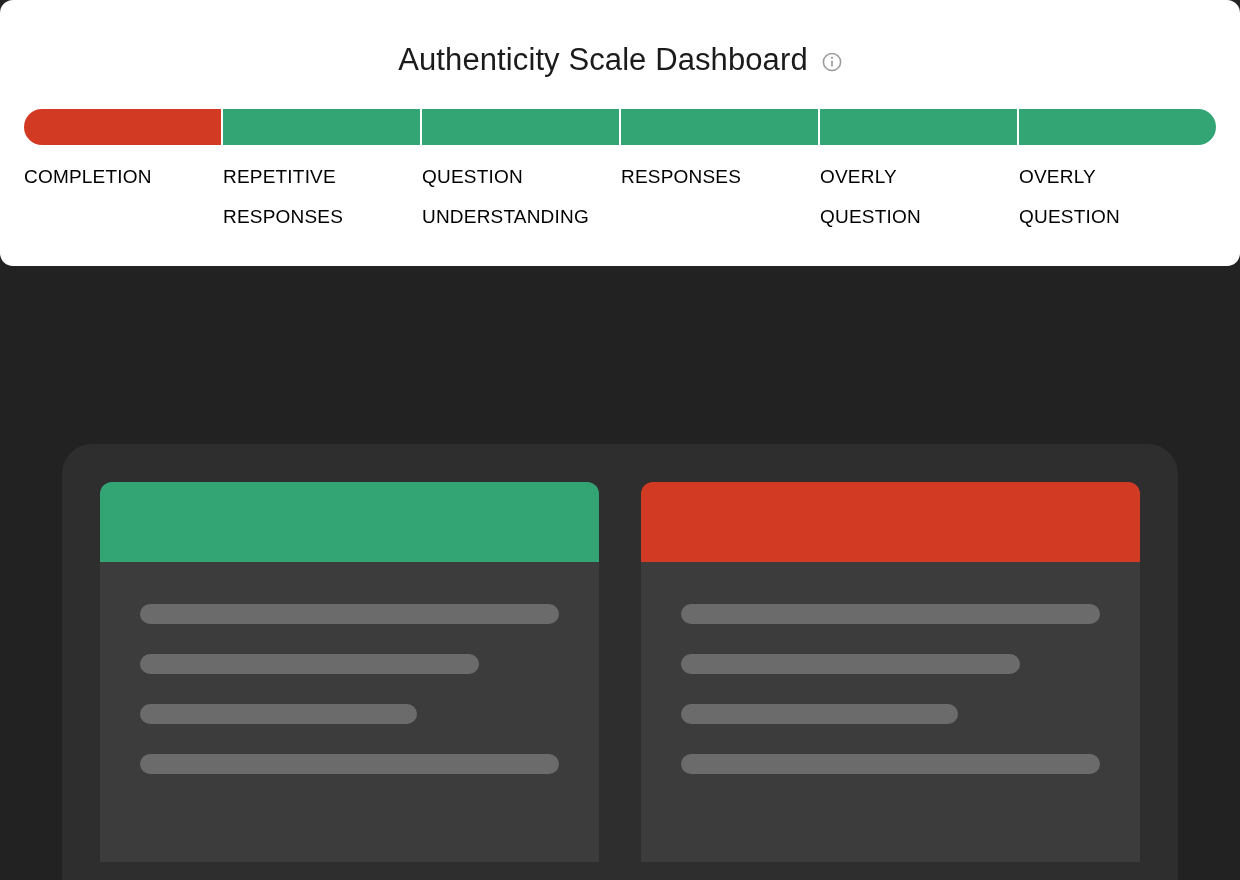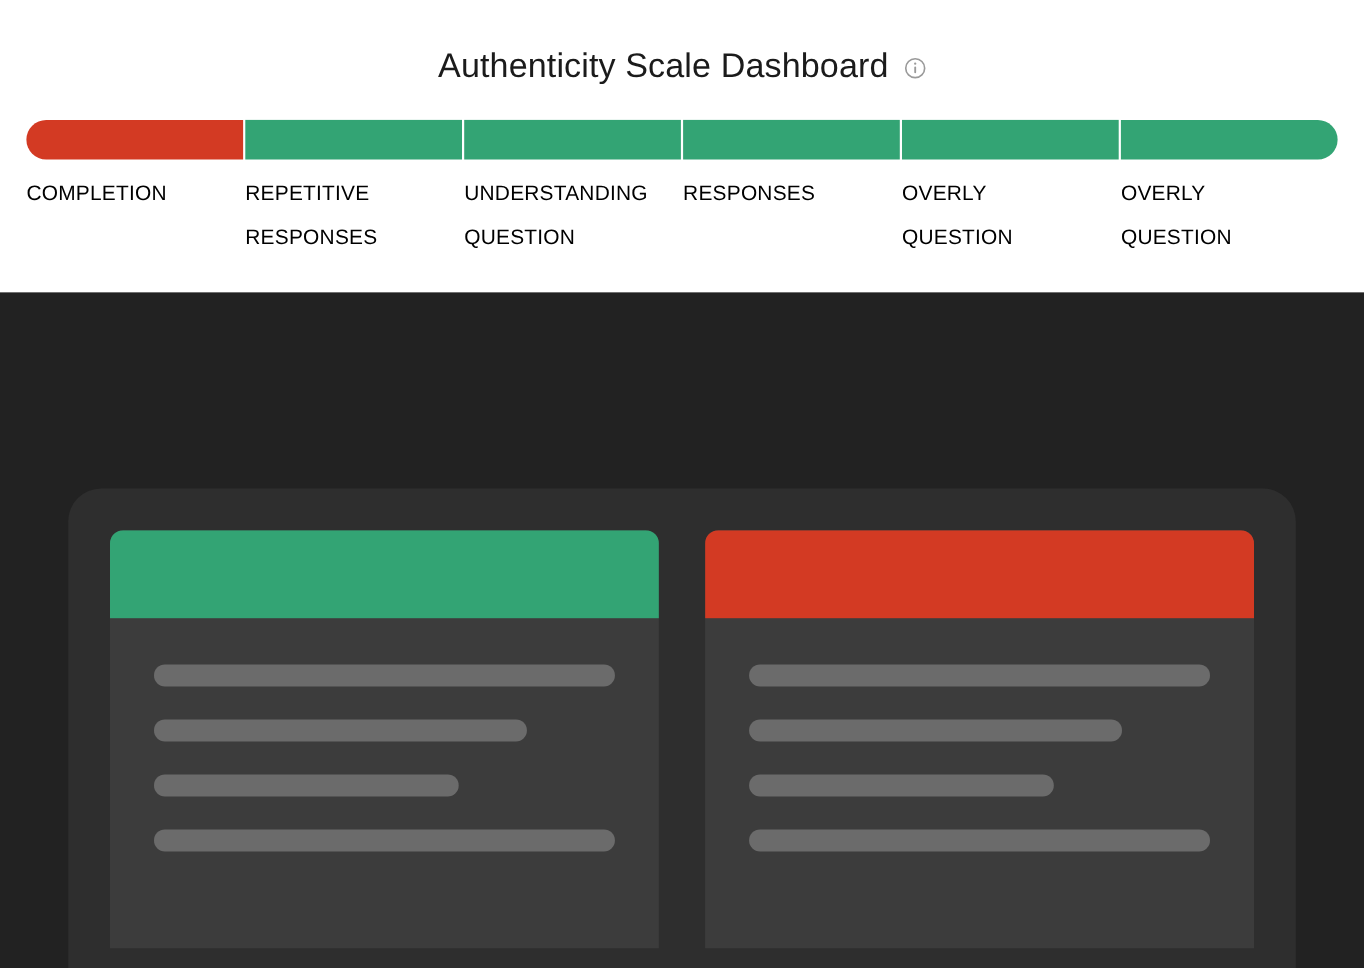--- a/index.html
+++ b/index.html
@@ -24,20 +24,21 @@
 
   
   .header {
     position: absolute;
     left: 0;
     top: 0;
     width: 1240px;
     height: 266px;
     background: #ffffff;
     box-sizing: border-box;
+    border-radius: 13px;
   }
 
   .title-row {
     position: absolute;
     left: 0;
     top: 38px;
     width: 1240px;
     display: flex;
     align-items: center;
     justify-content: center;
@@ -190,22 +191,22 @@
 
     <div class="labels-wrap">
       <div class="label-cell">
         <span class="lw">COMPLETION</span>
       </div>
       <div class="label-cell">
         <span class="lw">REPETITIVE</span>
         <span class="lw">RESPONSES</span>
       </div>
       <div class="label-cell">
+        <span class="lw">QUESTION</span>
         <span class="lw">UNDERSTANDING</span>
-        <span class="lw">QUESTION</span>
       </div>
       <div class="label-cell">
         <span class="lw">RESPONSES</span>
       </div>
       <div class="label-cell">
         <span class="lw">OVERLY</span>
         <span class="lw">QUESTION</span>
       </div>
       <div class="label-cell">
         <span class="lw">OVERLY</span>

